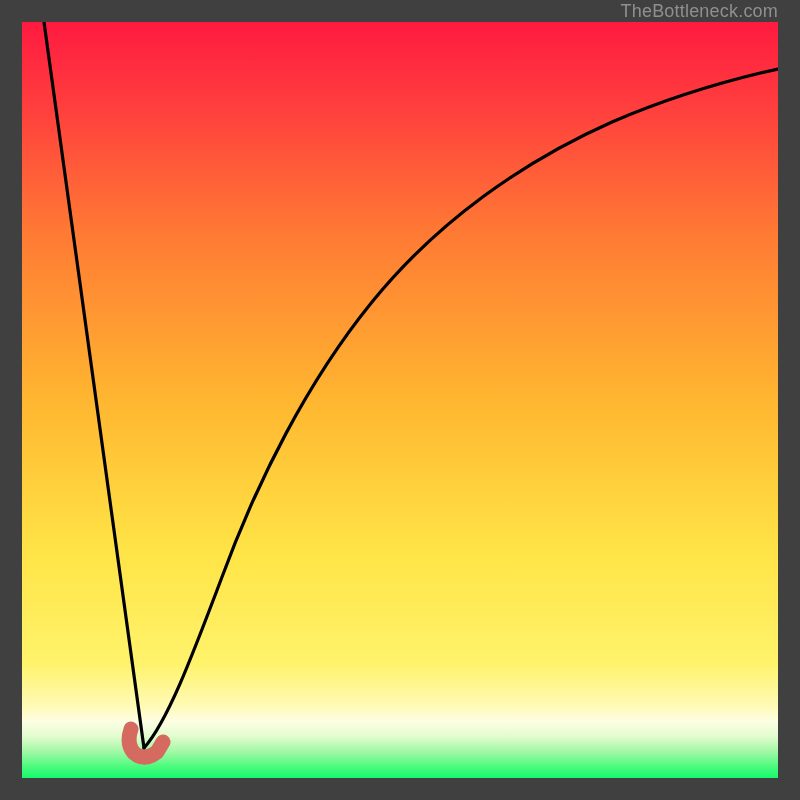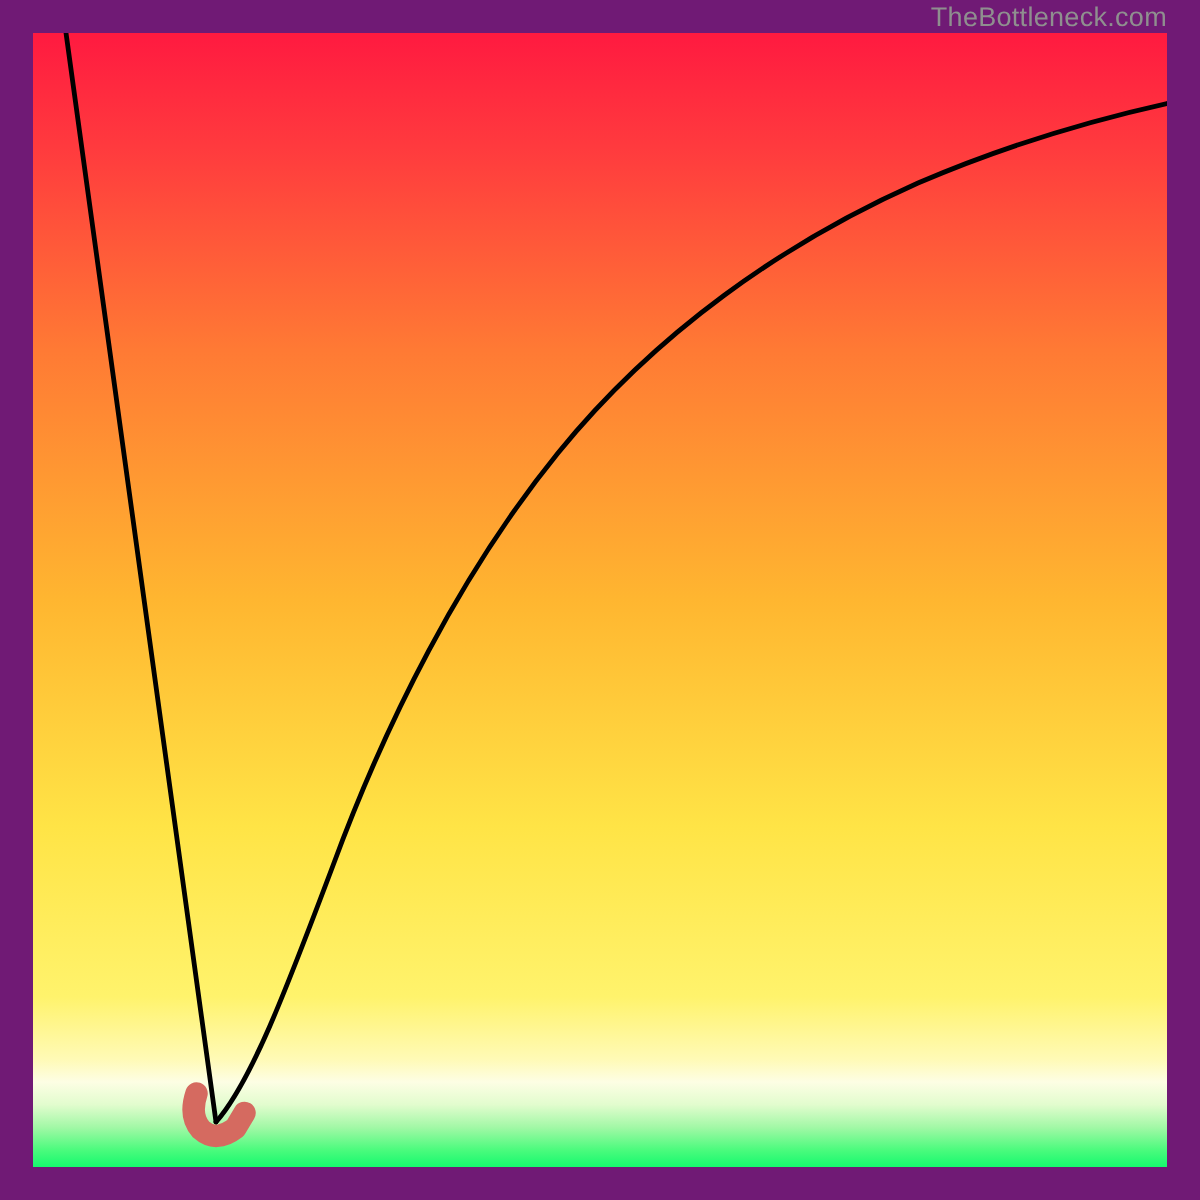--- a/index.html
+++ b/index.html
@@ -10,21 +10,21 @@
     overflow: hidden;
     background: #000;
     font-family: Arial, Helvetica, sans-serif;
   }
   .frame {
     position: absolute;
     top: 0;
     left: 0;
     width: 800px;
     height: 800px;
-    background: #701a75;
+    background: #404040;
   }
   .plot-area {
     position: absolute;
     top: 22px;
     left: 22px;
     width: 756px;
     height: 756px;
   }
   .gradient {
     position: absolute;

